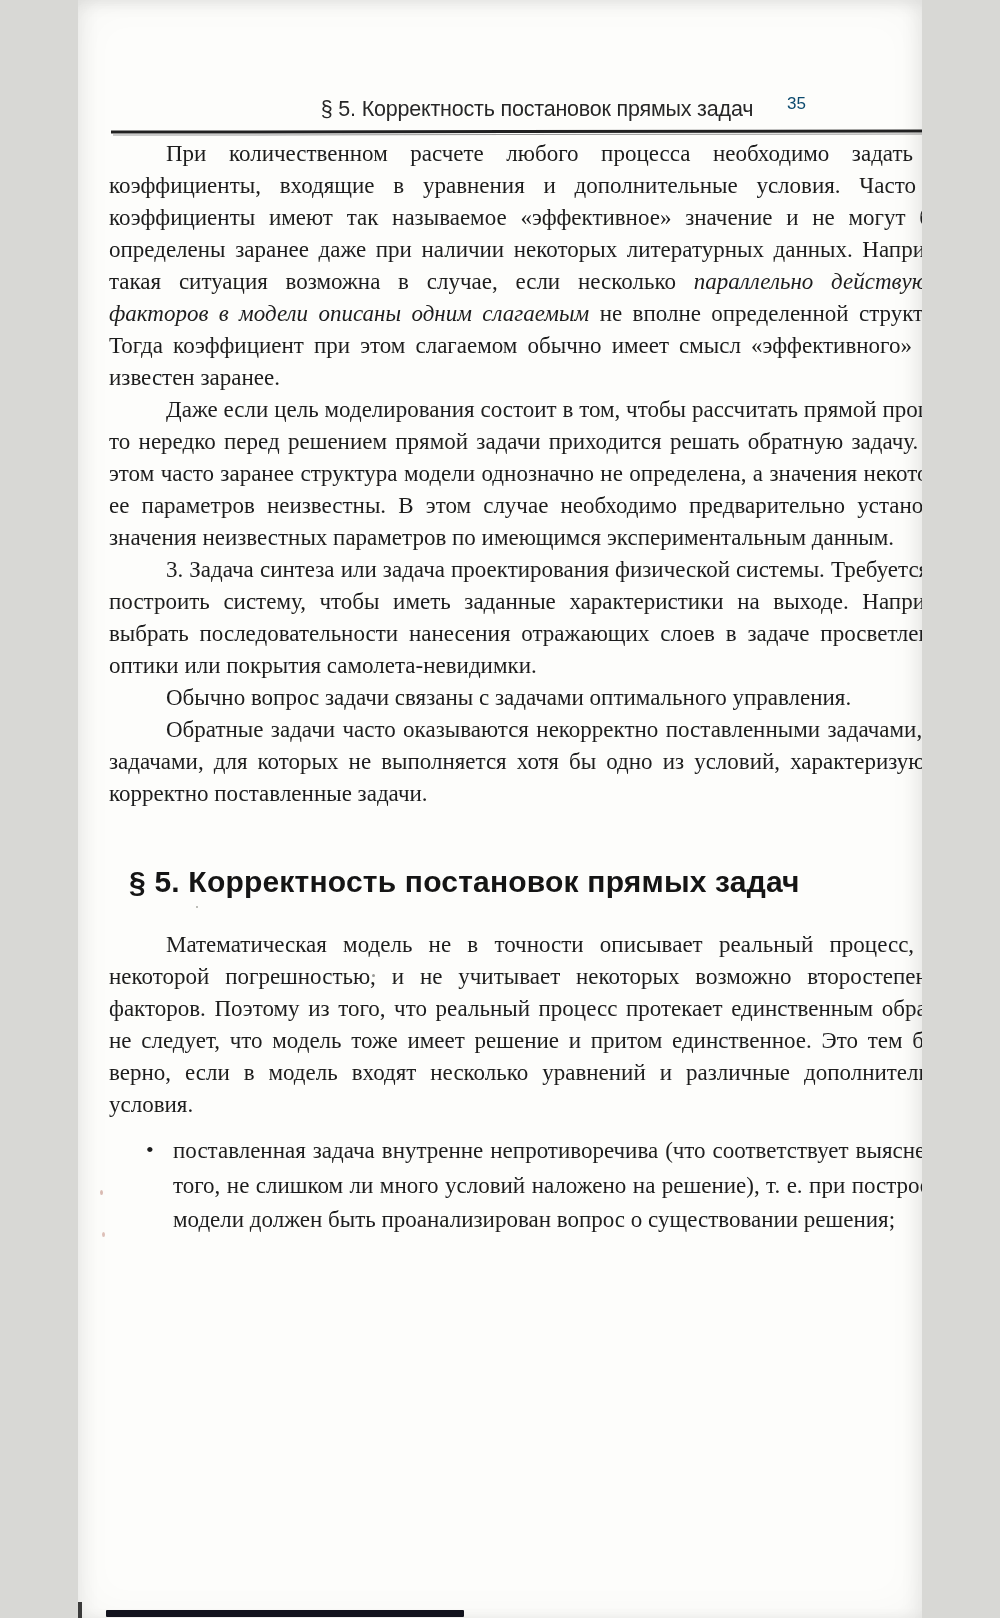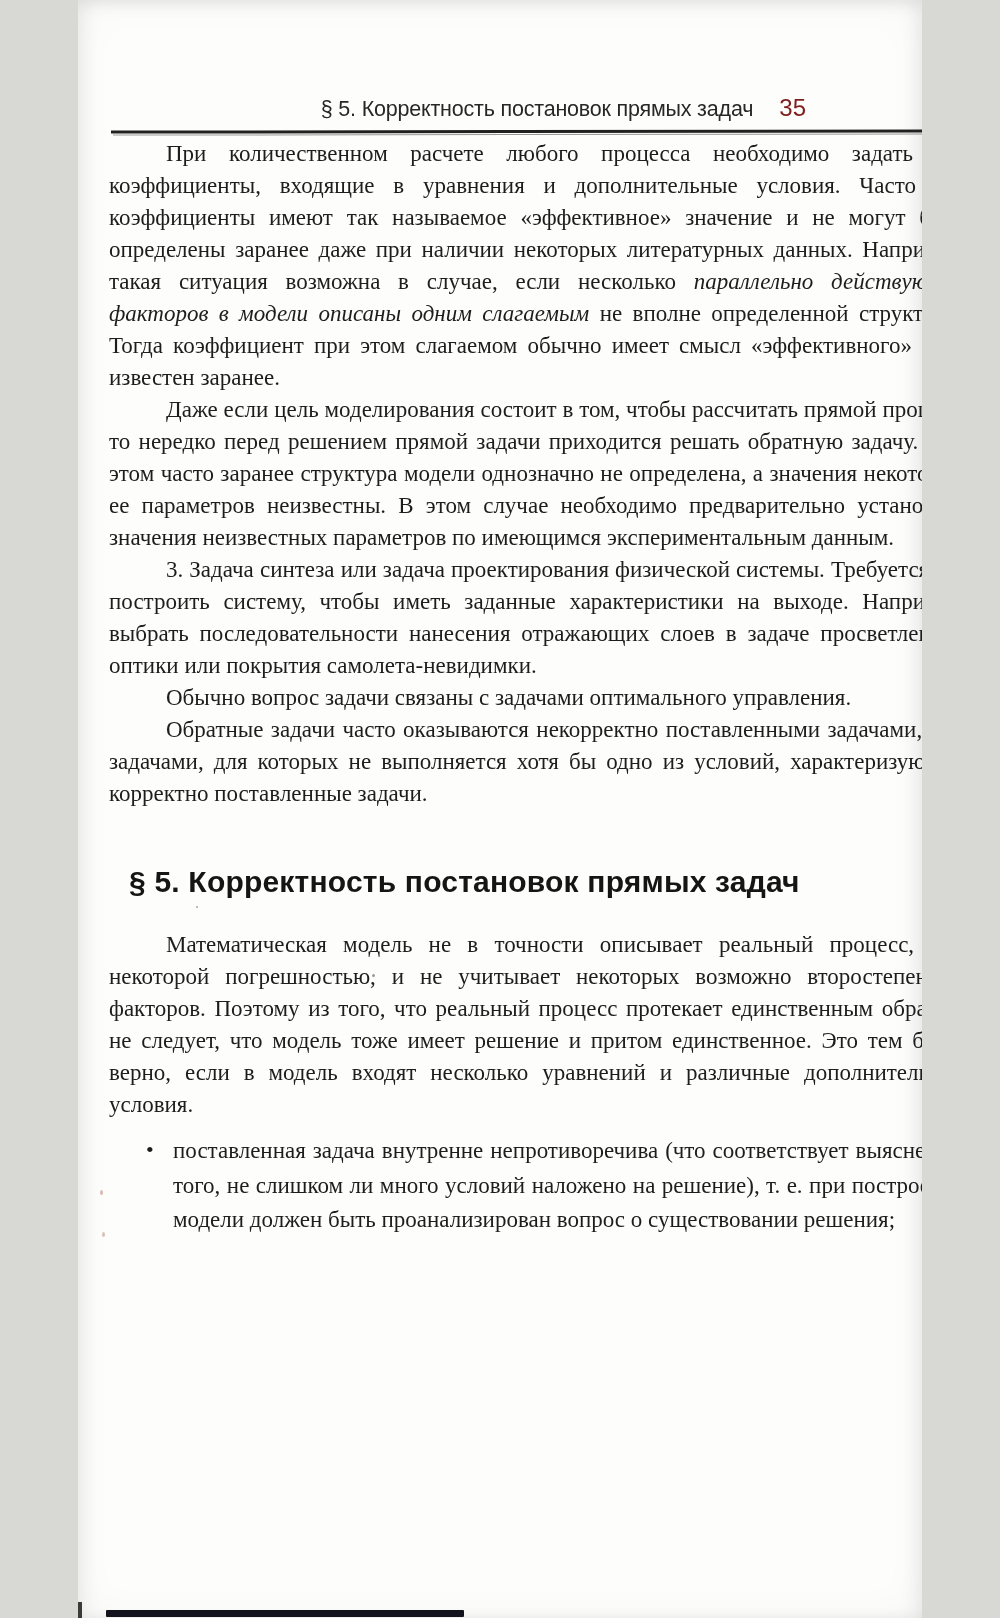--- a/index.html
+++ b/index.html
@@ -31,23 +31,23 @@
     font-size: 21.5px;
     font-weight: 500;
     letter-spacing: -0.2px;
     color: #272727;
   }
   .rh-page {
     position: absolute;
     top: 94px;
     right: 116px;
     font-family: "Liberation Sans", sans-serif;
-    font-size: 24px;
+    font-size: 17px;
     font-weight: 500;
-    color: #7f1d1d;
+    color: #0c4a6e;
   }
   .header-rule {
     position: absolute;
     top: 130px;
     left: 33px;
     width: 934px;
     height: 3px;
     background: #212121;
     transform: rotate(-0.07deg);
   }

